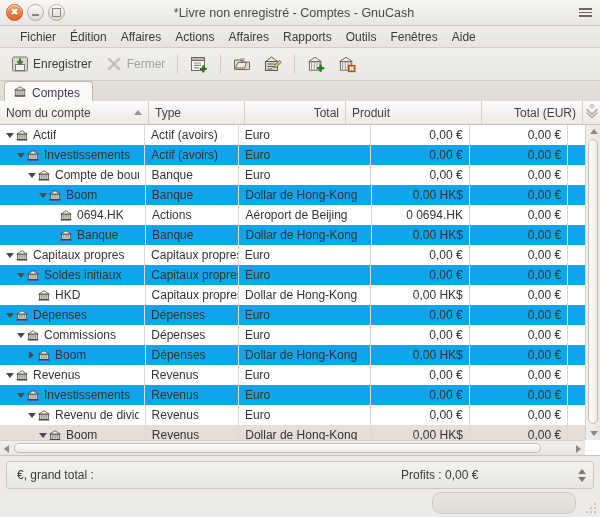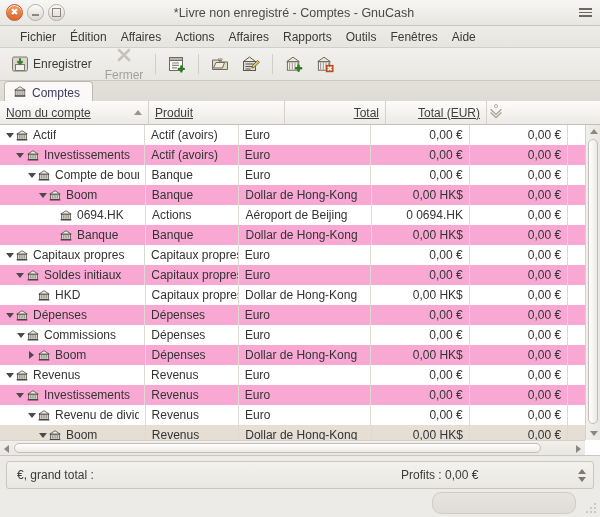--- a/index.html
+++ b/index.html
@@ -57,21 +57,21 @@
   }
   .menuitem{padding:1px 7px;font-size:12px;color:#3a3a3a;cursor:default;}
   
   #toolbar{
     height:32px;display:flex;align-items:center;
     background:linear-gradient(180deg,#f2f0ed 0%,#e9e7e2 100%);
     border-bottom:1px solid #cdc9c2;
     padding-left:6px;gap:3px;
   }
   .tbtn{display:flex;align-items:center;gap:4px;padding:2px 5px;border-radius:3px;cursor:default;}
-  .tbtn.disabled{opacity:.42;flex-direction:column;}
+  .tbtn.disabled{opacity:.42;}
   .tlabel{font-size:12px;color:#3a3a3a;}
   .tsep{width:1px;height:20px;background:#d2cec7;margin:0 4px;}
   .ticon{width:18px;height:18px;display:block;}
   
   #tabstrip{
     height:23px;background:linear-gradient(180deg,#e4e1db 0%,#dedbd4 100%);
     border-bottom:1px solid #bdb8b0;display:flex;align-items:flex-start;
     padding-left:4px;box-sizing:border-box;
   }
   #tab-comptes{
@@ -90,35 +90,35 @@
   #header-row{
     display:flex;height:24px;box-sizing:border-box;
     background:linear-gradient(180deg,#fdfcfb 0%,#edeae5 100%);
     border-bottom:1px solid #c4c0b9;
   }
   .hcell{
     box-sizing:border-box;padding:0 6px;
     display:flex;align-items:center;
     font-size:12px;color:#3f3f3f;
     border-right:1px solid #d6d2cb;
-    overflow:hidden;white-space:nowrap;text-decoration:underline;
+    overflow:hidden;white-space:nowrap;
   }
   .hcell.num{justify-content:flex-end;}
   .sortarrow{
     margin-left:auto;width:0;height:0;
     border-left:4px solid transparent;border-right:4px solid transparent;
     border-bottom:5px solid #9a948b;
   }
   #rows{
     position:absolute;top:24px;left:0;right:15px;bottom:15px;
     overflow:hidden;
   }
   .row{display:flex;height:20px;box-sizing:border-box;font-size:12px;}
   .row.odd{background:#ffffff;}
-  .row.even{background:#f9a8d4;justify-content:flex-end;}
+  .row.even{background:#0ea5e9;}
   .row.sel{background:#e4ded4;}
   .cell{
     box-sizing:border-box;padding:0 6px;
     display:flex;align-items:center;
     border-right:1px solid #ded9d2;
     overflow:hidden;white-space:nowrap;
     color:#343434;
   }
   .cell.num{justify-content:flex-end;}
   .expander{
@@ -319,25 +319,28 @@
     </div>
   </div>
 
   <div id="treewrap">
 
     <div id="header-row">
       <div class="hcell" style="width:149px">
         <span>Nom du compte</span>
         <span class="sortarrow"></span>
       </div>
+      <div class="hcell" style="width:96px">
+        <span>Type</span>
+      </div>
+      <div class="hcell num" style="width:101px">
+        <span>Total</span>
+      </div>
       <div class="hcell" style="width:136px">
         <span>Produit</span>
-      </div>
-      <div class="hcell num" style="width:101px">
-        <span>Total</span>
       </div>
       <div class="hcell num" style="width:101px">
         <span>Total (EUR)</span>
       </div>
       <div class="hcell" style="width:17px;justify-content:center;padding:0;border-right:none">
         <span>
           <svg width="14" height="15" viewBox="0 0 14 15">
             <circle cx="7" cy="2.2" r="1.6" fill="none" stroke="#b0aaa1"></circle>
             <path d="M1.6 5.2L7 10.4l5.4-5.2M1.6 8.4L7 13.6l5.4-5.2" fill="none" stroke="#a9a39a" stroke-width="1.4"></path>
           </svg>

